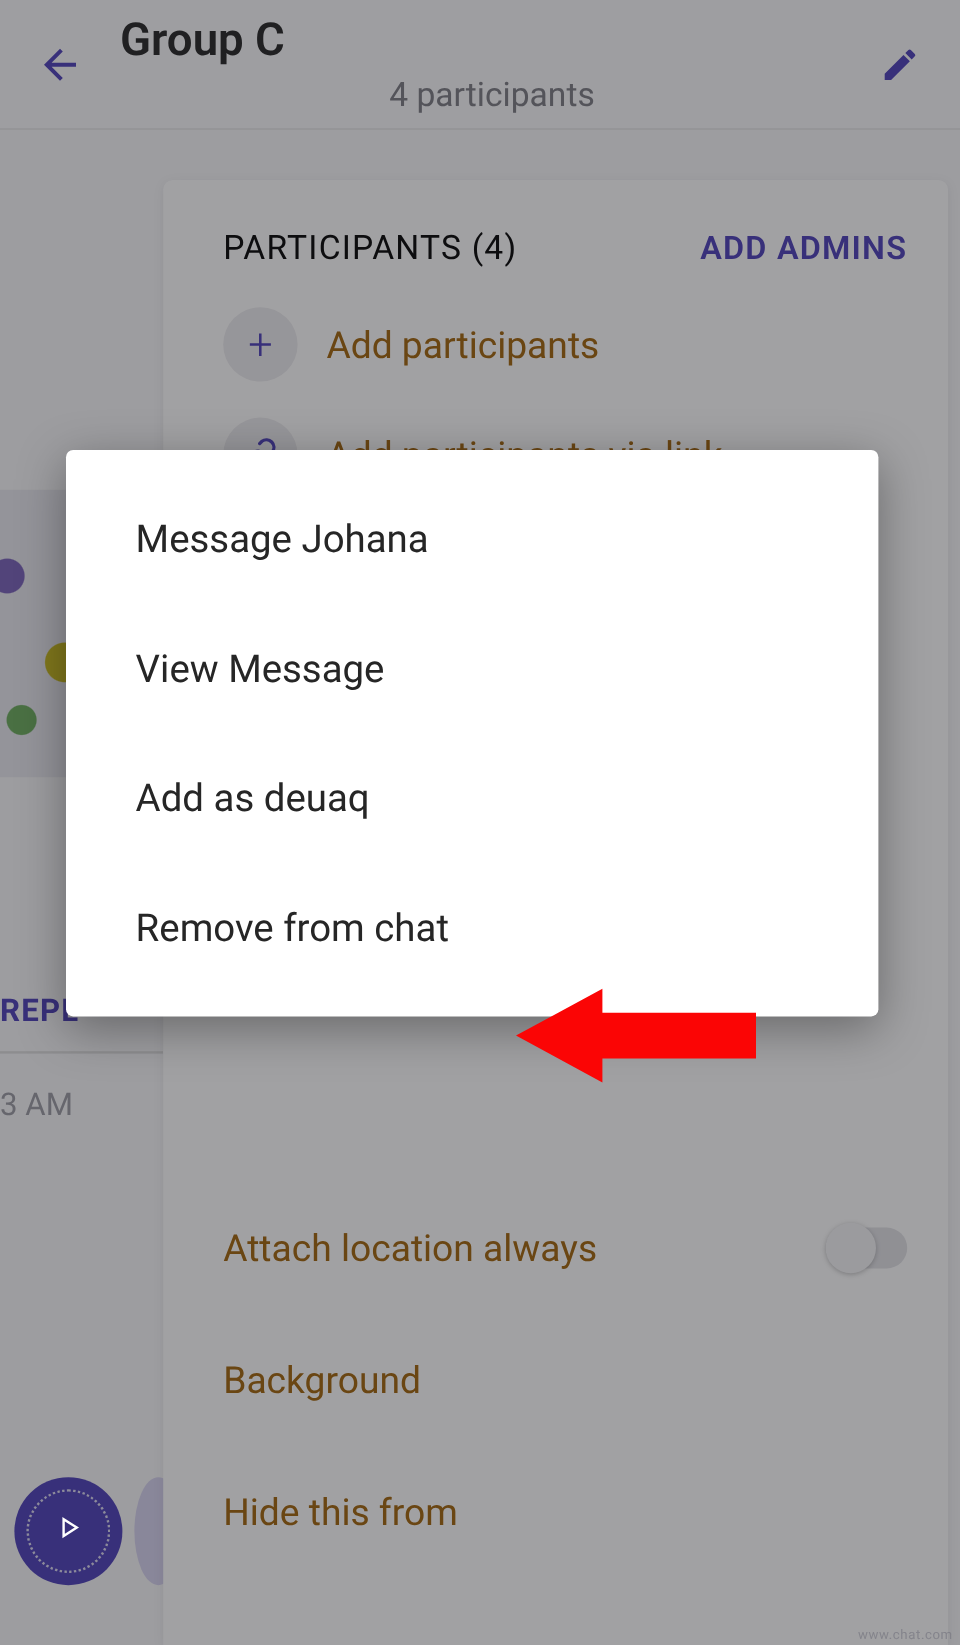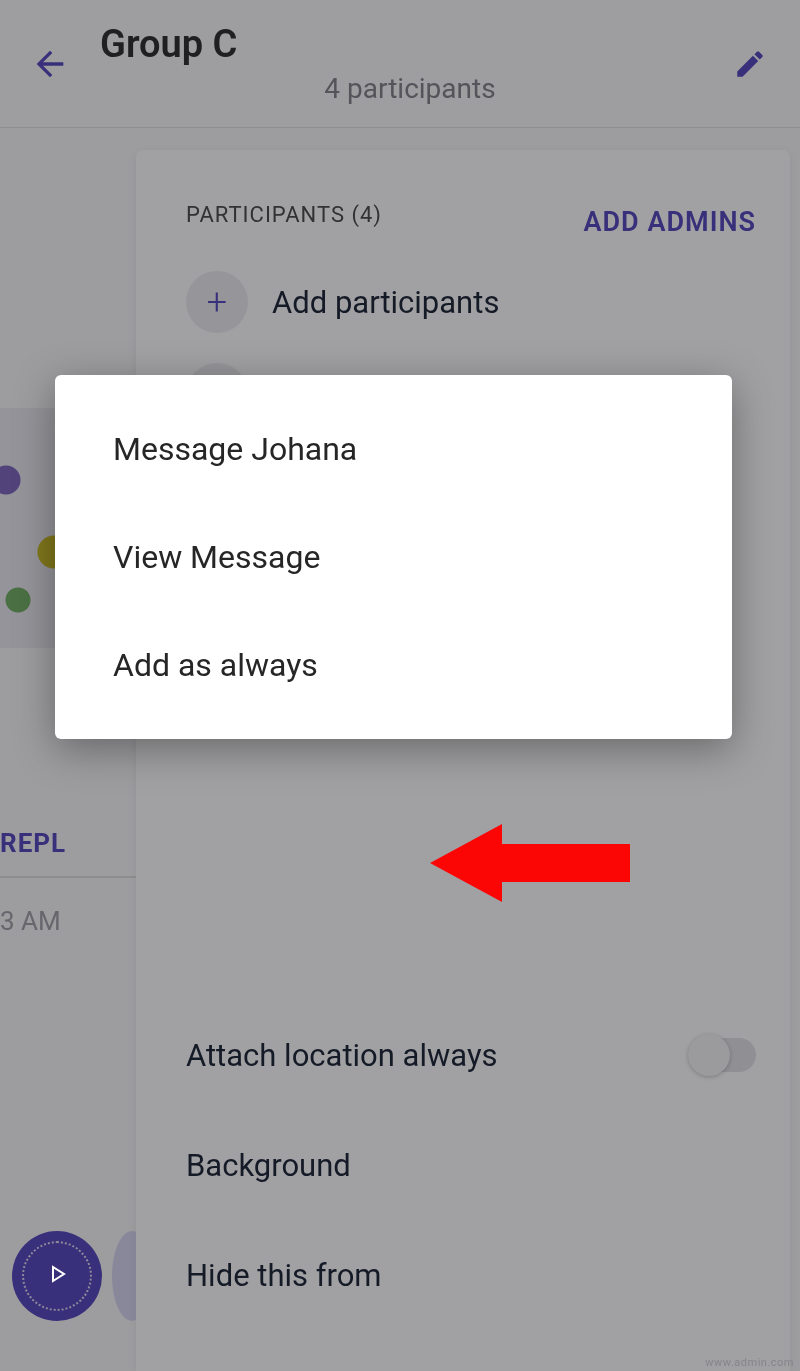--- a/index.html
+++ b/index.html
@@ -8,21 +8,21 @@
       font-family: -apple-system, BlinkMacSystemFont, "Segoe UI", Roboto, Helvetica, Arial, sans-serif;
       background: #f8f8fa;
       color: #333;
       position: relative;
     }
 
     
     .header {
       display: flex;
       align-items: center;
-      height: 128px;
+      height: 108px;
       padding: 0 20px;
       background: #fafafb;
       border-bottom: 1px solid #e0e0e2;
     }
     .back {
       width: 60px;
       display: flex;
       align-items: center;
       justify-content: center;
     }
@@ -139,30 +139,29 @@
       padding: 40px 34px 0 50px;
       overflow: hidden;
     }
     .section-head {
       display: flex;
       justify-content: space-between;
       align-items: center;
       margin-bottom: 18px;
     }
     .section-label {
-      font-size: 22px;
+      font-size: 28px;
       letter-spacing: 1px;
-      color: #404040;
+      color: #000000;
     }
     .add-admins {
       font-size: 27px;
       font-weight: 600;
       letter-spacing: 1px;
       color: #4b3db8;
-      margin-top: 16px;
     }
     .row {
       display: flex;
       align-items: center;
       height: 92px;
     }
     .row .circ {
       width: 62px;
       height: 62px;
       border-radius: 50%;
@@ -172,21 +171,21 @@
       justify-content: center;
       margin-right: 24px;
       color: #4b3db8;
       font-size: 36px;
       font-weight: 300;
       flex-shrink: 0;
     }
     .row .circ svg { width: 30px; height: 30px; }
     .row-label {
       font-size: 31px;
-      color: #0f172a;
+      color: #a16207;
     }
     .row.plain { padding-left: 0; }
 
     .setting {
       display: flex;
       align-items: center;
       justify-content: space-between;
       height: 110px;
     }
     .setting .row-label { font-size: 31px; }
@@ -324,20 +323,21 @@
   <div class="setting">
     <div class="row-label">Hide this from</div>
   </div>
 </div>
 
 <div class="scrim"></div>
 
 <div class="dialog">
   <div class="menu-item">Message Johana</div>
   <div class="menu-item">View Message</div>
-  <div class="menu-item">Add as always</div>
+  <div class="menu-item">Add as deuaq</div>
+  <div class="menu-item">Remove from chat</div>
 </div>
 
 <svg class="arrow" viewBox="0 0 200 90">
   <polygon points="0,45 72,6 72,26 200,26 200,64 72,64 72,84" fill="#fb0505"></polygon>
 </svg>
 
-<div class="watermark">www.admin.com</div>
+<div class="watermark">www.chat.com</div>
 
 </body></html>

